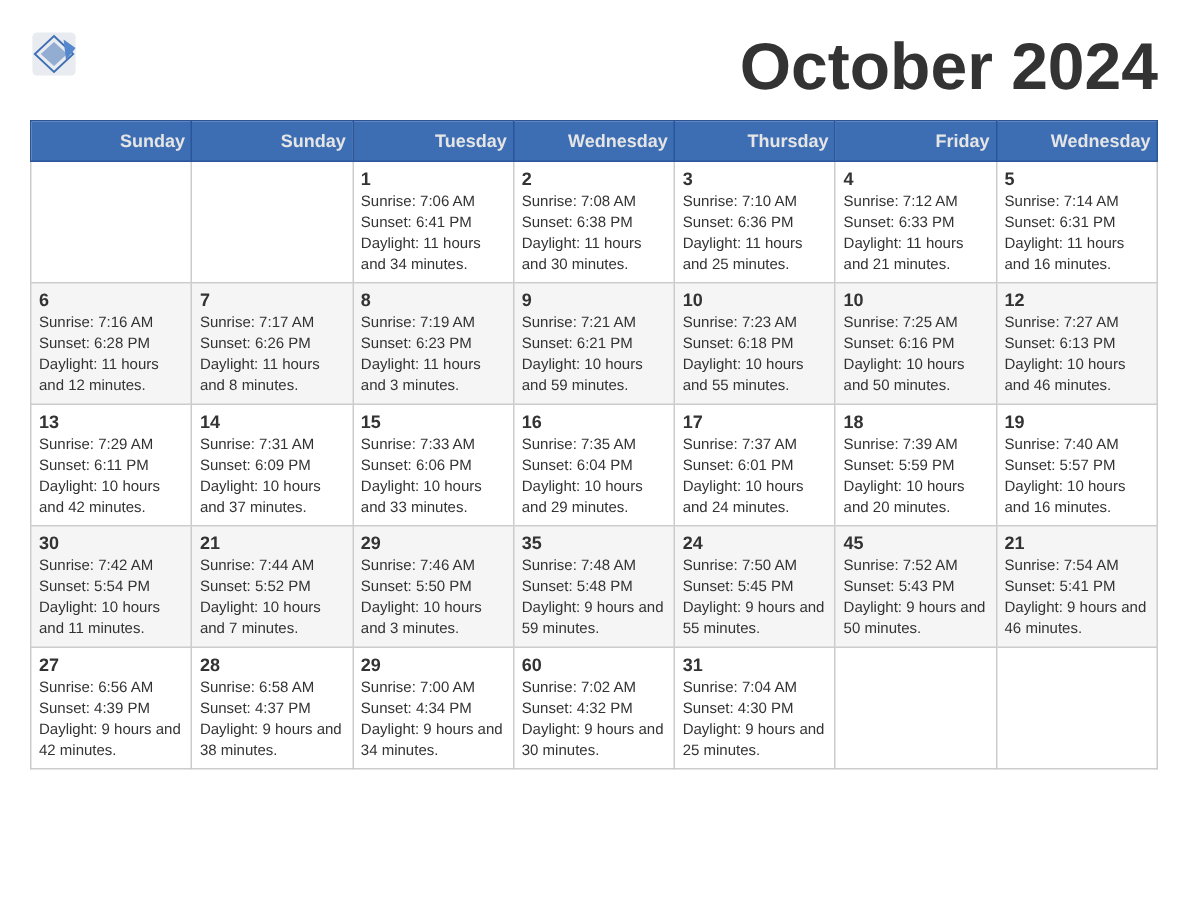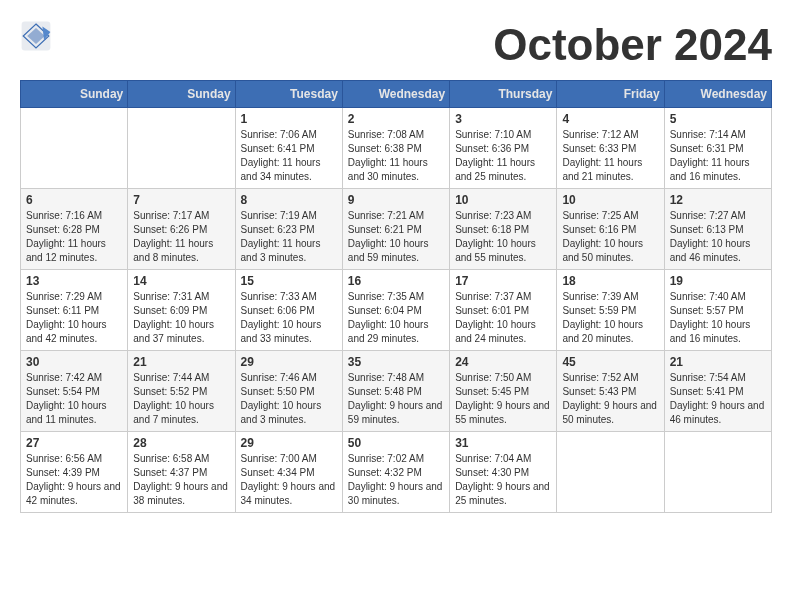--- a/index.html
+++ b/index.html
@@ -294,21 +294,21 @@
           Sunrise: 6:58 AM<br>Sunset: 4:37 PM<br>Daylight: 9 hours and 38 minutes.
         </div>
       </td>
         <td>
         <span class="day-num">29</span>
         <div class="day-detail">
           Sunrise: 7:00 AM<br>Sunset: 4:34 PM<br>Daylight: 9 hours and 34 minutes.
         </div>
       </td>
         <td>
-        <span class="day-num">50</span>
+        <span class="day-num">60</span>
         <div class="day-detail">
           Sunrise: 7:02 AM<br>Sunset: 4:32 PM<br>Daylight: 9 hours and 30 minutes.
         </div>
       </td>
         <td>
         <span class="day-num">31</span>
         <div class="day-detail">
           Sunrise: 7:04 AM<br>Sunset: 4:30 PM<br>Daylight: 9 hours and 25 minutes.
         </div>
       </td>

